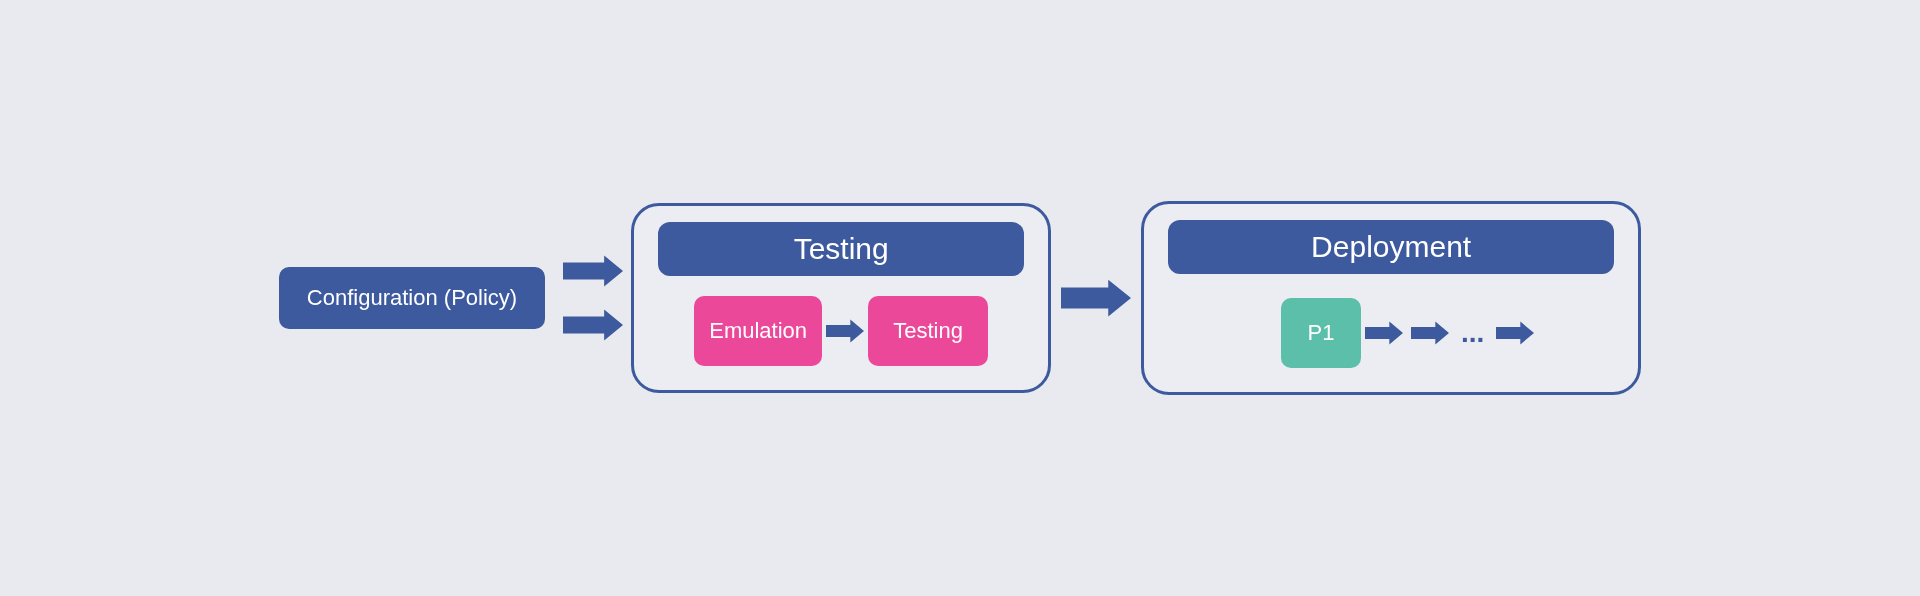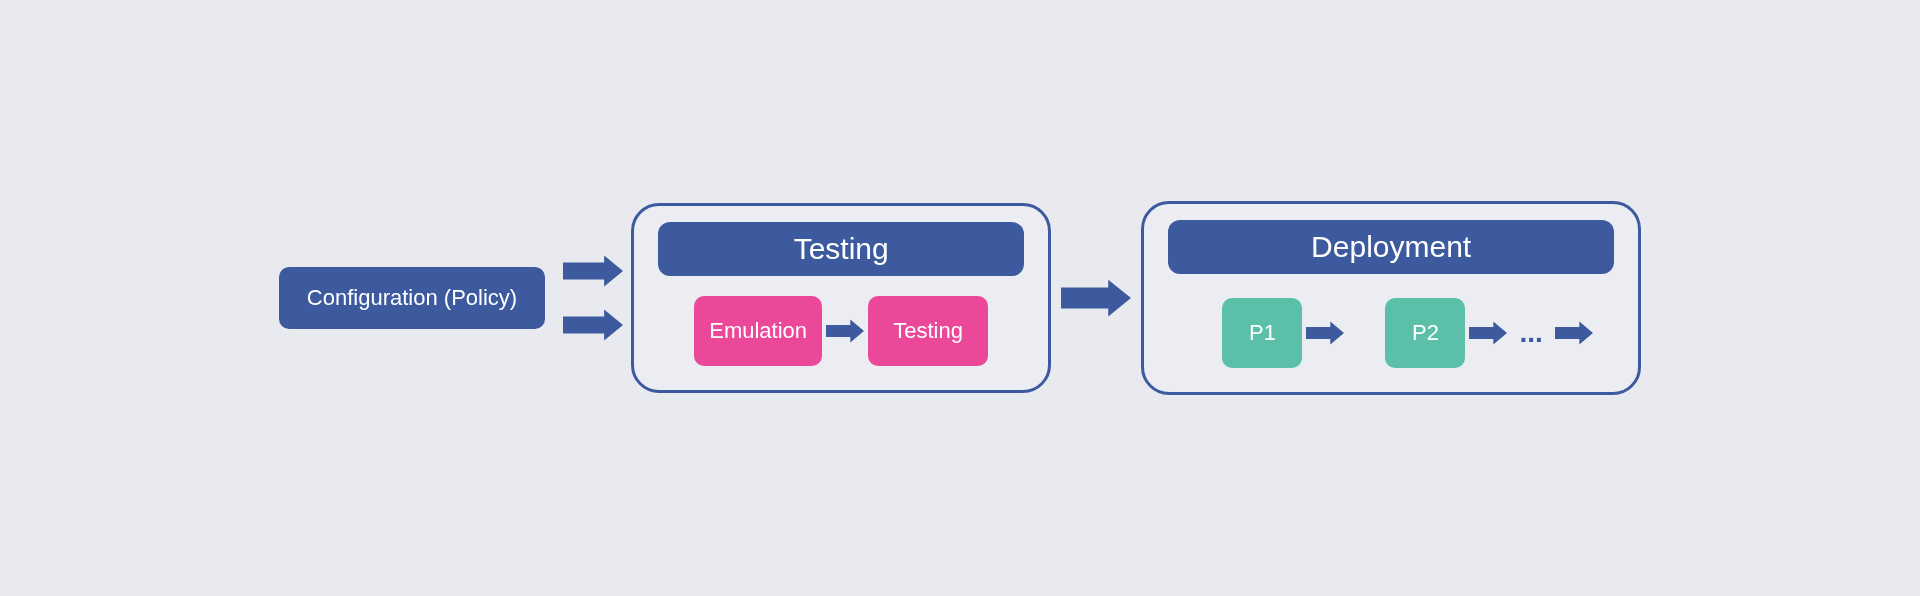--- a/index.html
+++ b/index.html
@@ -163,21 +163,20 @@
     <polygon points="0,9 54,9 54,0 80,21 54,42 54,33 0,33" fill="#3d5a9e"></polygon>
   </svg>
 
   <div class="container-box" style="min-width: 500px; gap: 24px;">
     <div class="container-header">Deployment</div>
     <div class="container-content">
       <div class="stage-box-small">P1</div>
       <svg class="arr arrow-small" viewBox="0 0 50 30">
         <polygon points="0,7 32,7 32,0 50,15 32,30 32,23 0,23" fill="#3d5a9e"></polygon>
       </svg>
-      <div class="stage-box-small">P2</div>
       <svg class="arr arrow-small" viewBox="0 0 50 30">
         <polygon points="0,7 32,7 32,0 50,15 32,30 32,23 0,23" fill="#3d5a9e"></polygon>
       </svg>
       <span class="ellipsis-text">...</span>
       <svg class="arr arrow-small" viewBox="0 0 50 30">
         <polygon points="0,7 32,7 32,0 50,15 32,30 32,23 0,23" fill="#3d5a9e"></polygon>
       </svg>
     </div>
   </div>
 

